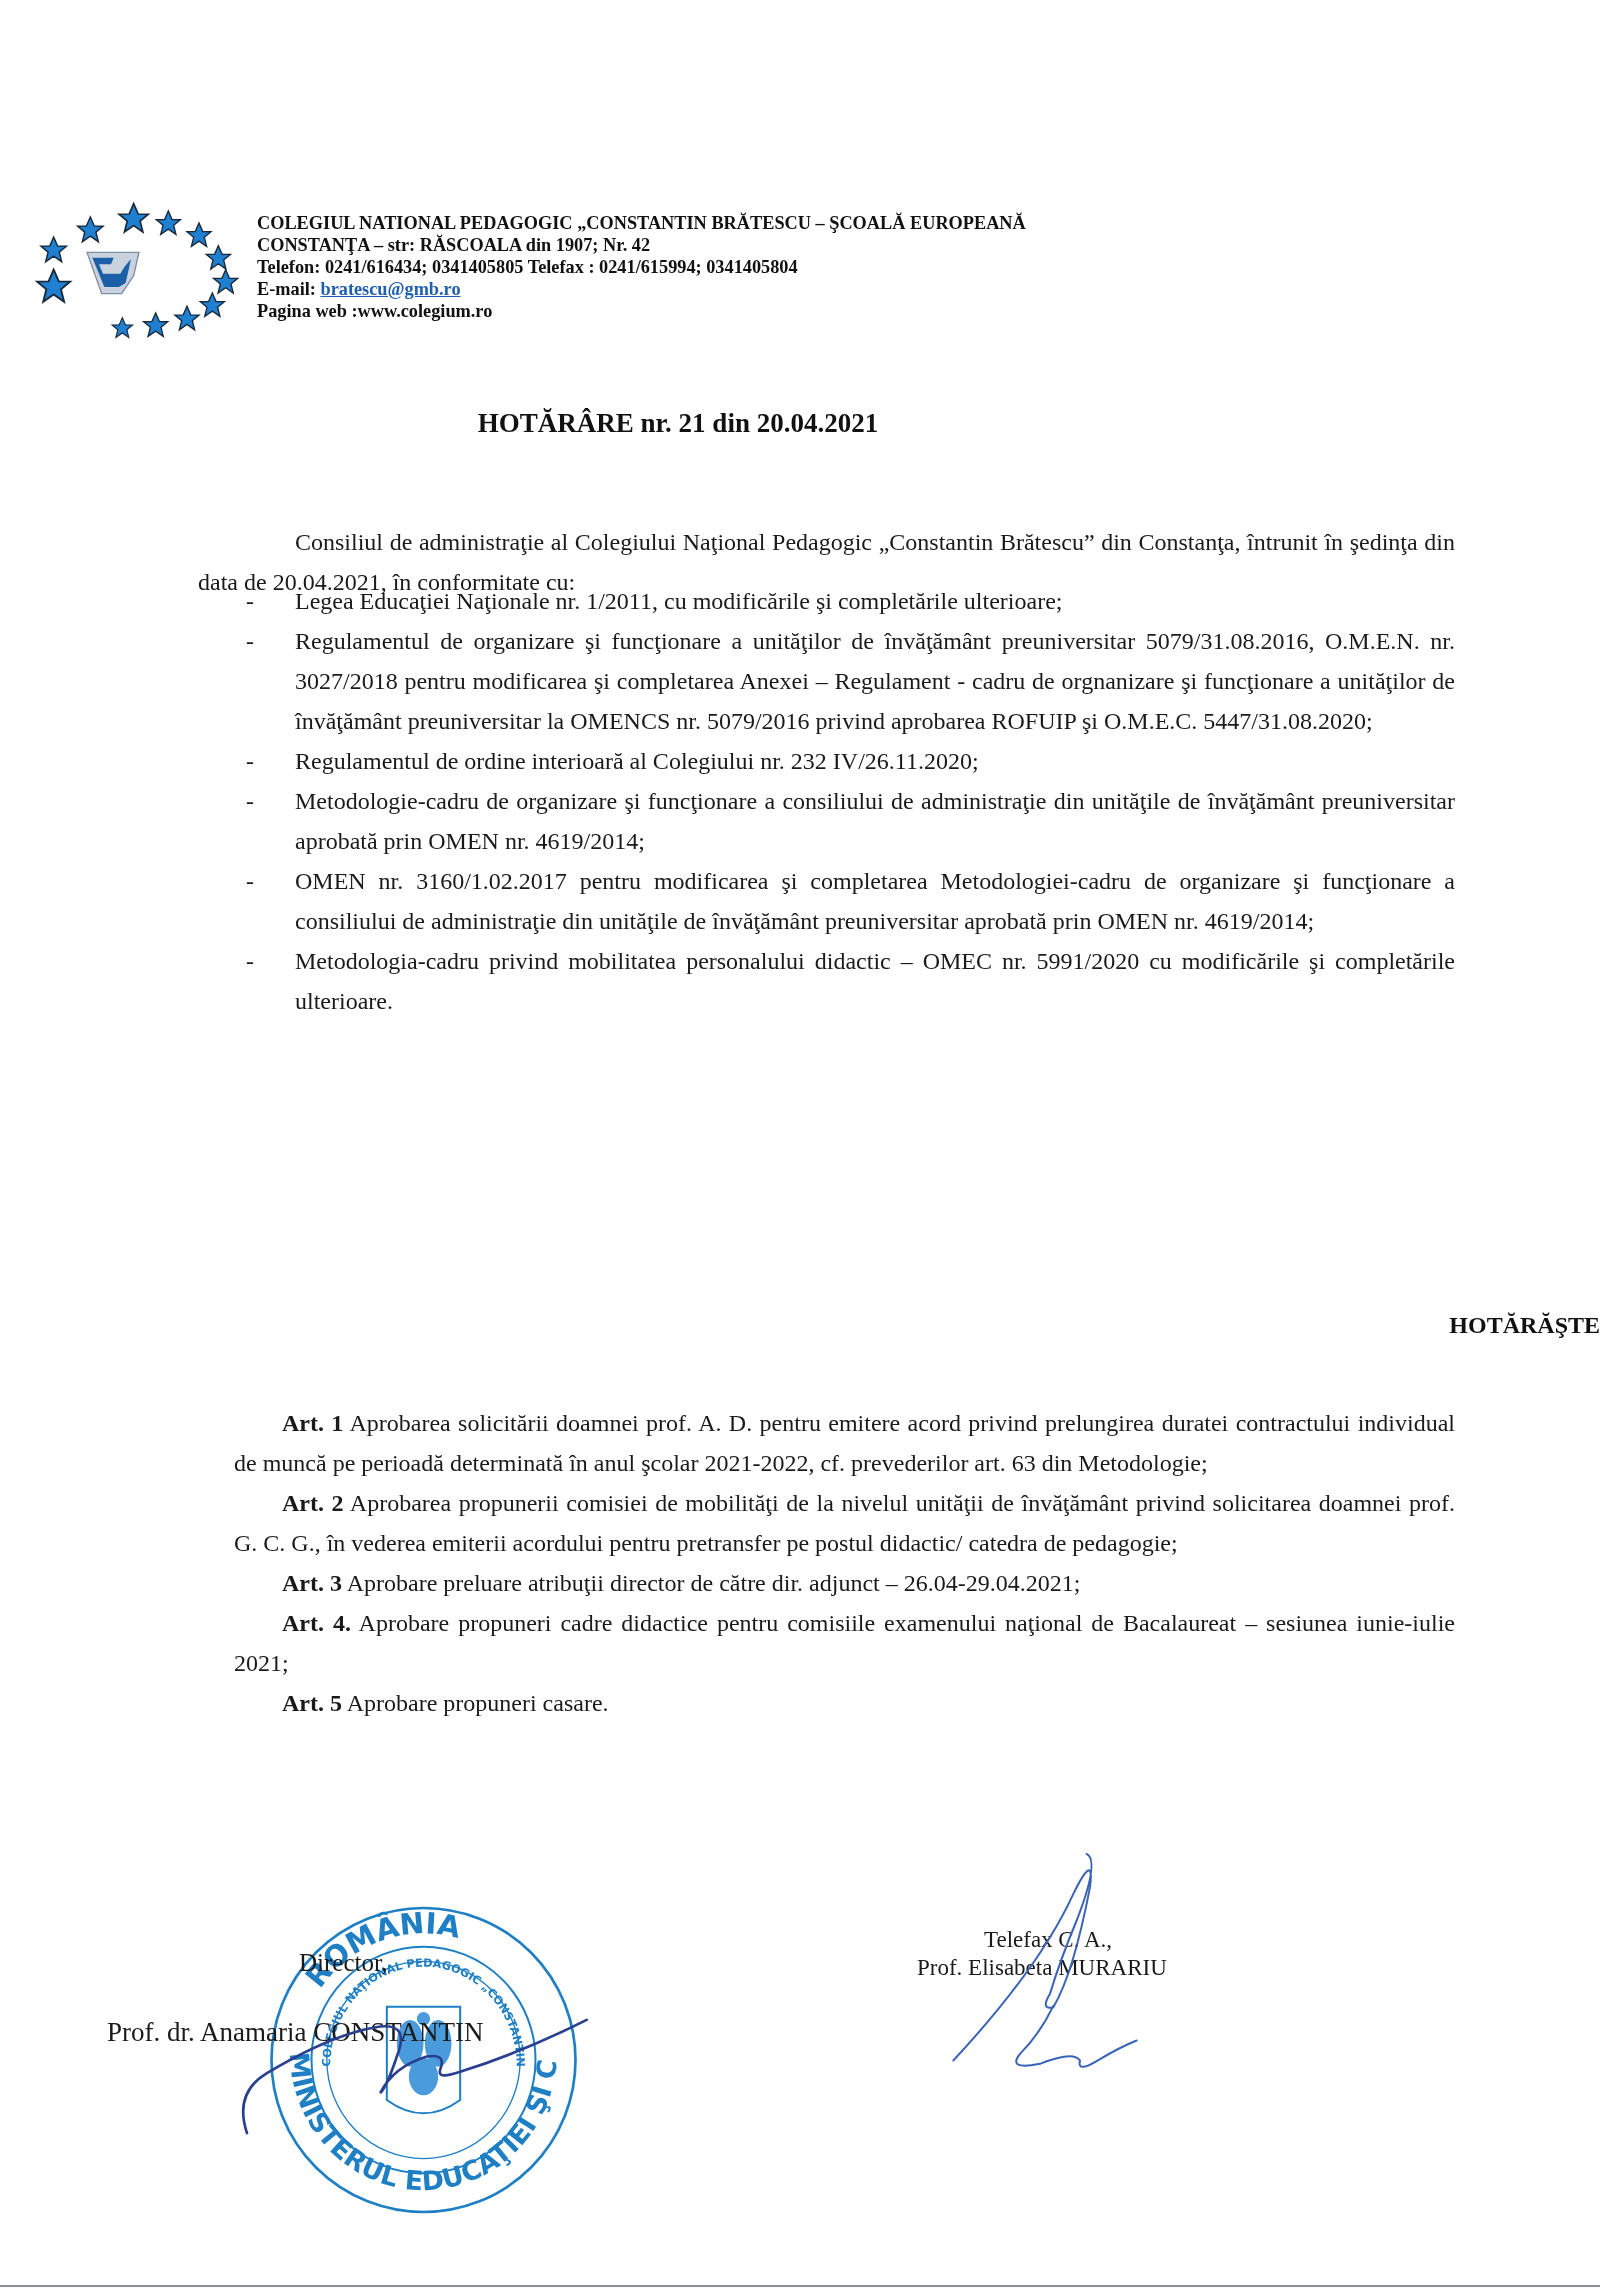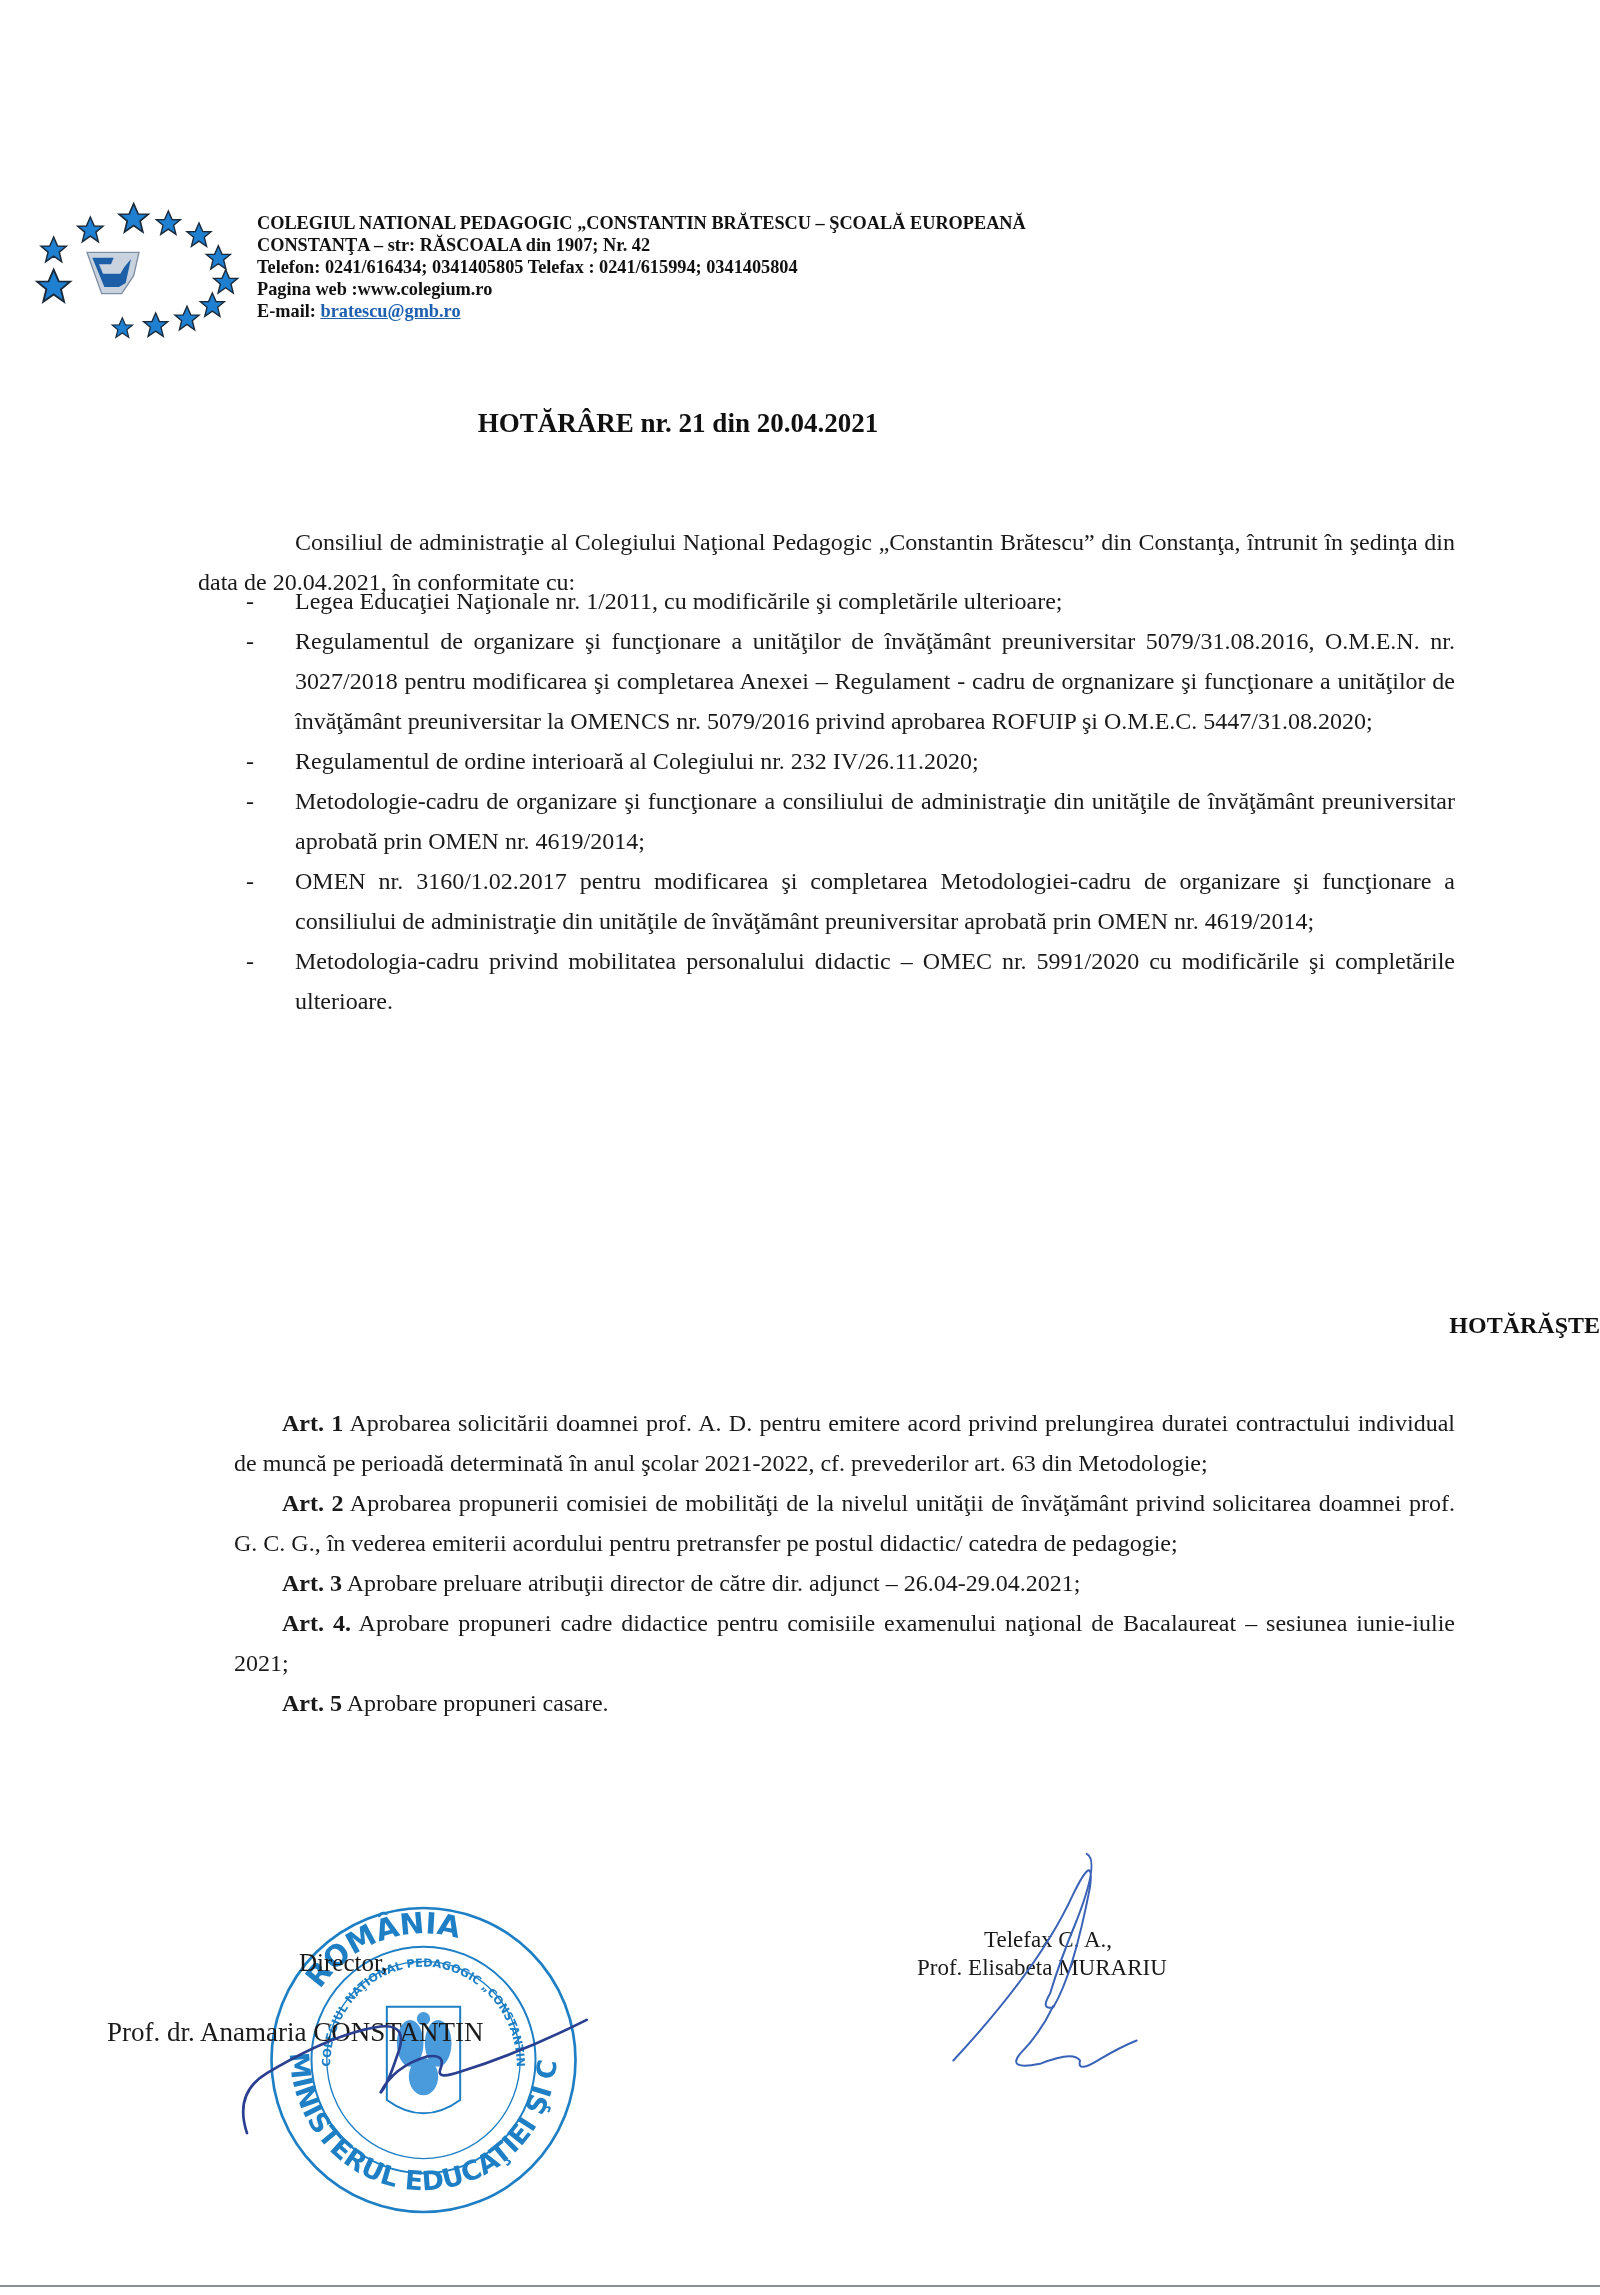--- a/index.html
+++ b/index.html
@@ -67,22 +67,22 @@
       <path d="M0,0 L78,0 L70,35 L52,62 L22,62 Z" fill="#c9d3df" stroke="#7f8ea3" stroke-width="2"></path>
       <path d="M8,8 L40,8 L36,18 L18,18 L24,32 L50,32 L56,22 L66,10 L58,46 L48,52 L26,52 Z" fill="#1d5fa6"></path>
     </g>
   </svg>
 </div>
 
 <div id="letterhead" class="abs">
   <div>COLEGIUL NATIONAL PEDAGOGIC „CONSTANTIN BRĂTESCU – ŞCOALĂ EUROPEANĂ</div>
   <div>CONSTANŢA – str: RĂSCOALA din  1907; Nr. 42</div>
   <div>Telefon: 0241/616434; 0341405805 Telefax : 0241/615994; 0341405804</div>
+  <div><span>E-mail: </span><span class="email-link">bratescu@gmb.ro</span></div>
   <div>Pagina web :www.colegium.ro</div>
-  <div><span>E-mail: </span><span class="email-link">bratescu@gmb.ro</span></div>
 </div>
 
 <div id="doc-title" class="abs">HOTĂRÂRE nr. 21 din 20.04.2021</div>
 
 <div id="intro" class="abs body-text">Consiliul de administraţie al Colegiului Naţional Pedagogic „Constantin Brătescu” din Constanţa, întrunit în şedinţa din data de 20.04.2021, în conformitate cu:</div>
 
 <ul id="considerations" class="abs body-text">
   <li><span class="dash">-</span><span>Legea Educaţiei Naţionale nr. 1/2011, cu modificările şi completările ulterioare;</span></li>
   <li><span class="dash">-</span><span>Regulamentul de organizare şi funcţionare a unităţilor de învăţământ preuniversitar 5079/31.08.2016, O.M.E.N. nr. 3027/2018 pentru modificarea şi completarea Anexei – Regulament - cadru de orgnanizare şi funcţionare a unităţilor de învăţământ preuniversitar la OMENCS nr.  5079/2016 privind aprobarea ROFUIP şi O.M.E.C. 5447/31.08.2020;</span></li>
   <li><span class="dash">-</span><span>Regulamentul de ordine interioară al Colegiului nr. 232 IV/26.11.2020;</span></li>

